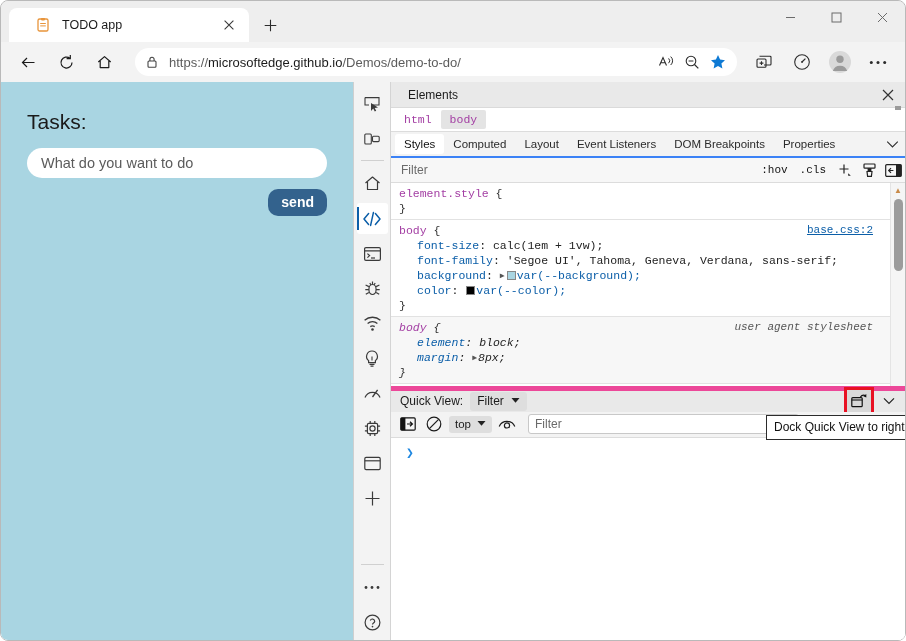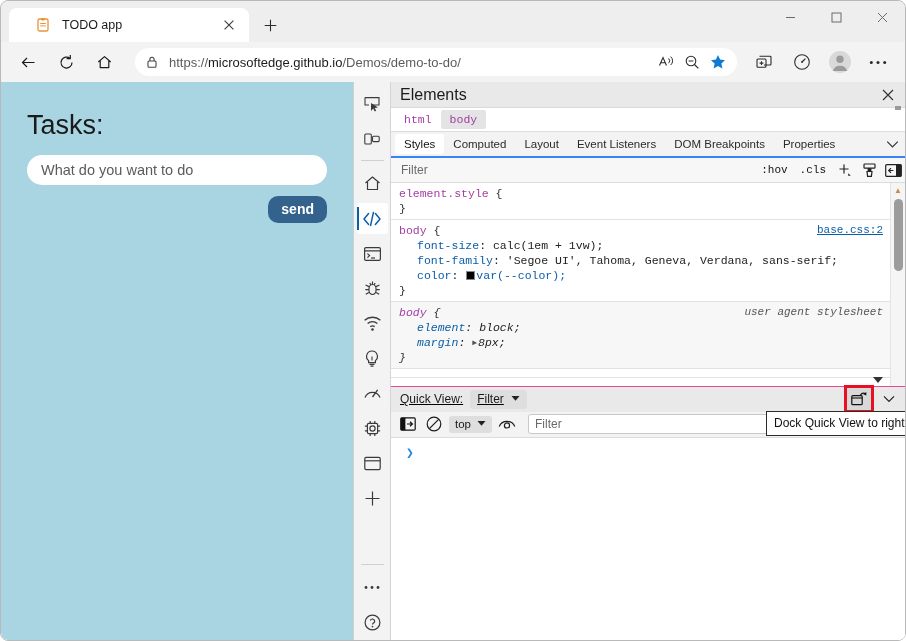--- a/index.html
+++ b/index.html
@@ -134,21 +134,21 @@
   
   #page {
     width: 352px;
     background: #a9d5e2;
     flex: none;
     position: relative;
     padding: 28px 26px;
     overflow: hidden;
   }
   #tasks-heading {
-    font-size: 27px;
+    font-size: 21px;
     color: #1a1a1a;
     margin-bottom: 14px;
     font-family: "Liberation Sans", sans-serif;
   }
   #task-input {
     display: block;
     width: 300px;
     height: 30px;
     border: none;
     border-radius: 15px;
@@ -234,23 +234,24 @@
   #dtheader {
     height: 26px;
     background: #e9e9e9;
     display: flex;
     align-items: center;
     padding: 0 6px 0 9px;
     flex: none;
     border-bottom: 1px solid #dadada;
   }
   #dtheader-title {
-    font-size: 16px;
+    font-size: 12px;
     color: #1b1b1b;
     flex: 1;
+    margin-left: 8px;
   }
   #dtheader-close {
     width: 22px; height: 22px;
     display: flex; align-items: center; justify-content: center;
     color: #333;
   }
   
   #breadcrumb {
     height: 24px;
     background: #fff;
@@ -362,21 +363,21 @@
   }
   .rule.ua { background: #f7f7f7; font-style: italic; }
   .selector { color: #a33ea3; }
   .brace { color: #333; }
   .prop { color: #0b5ea8; padding-left: 18px; display: block; }
   .propname { color: #0b5ea8; }
   .propval { color: #222; }
   .varname { color: #0b5ea8; }
   .origin {
     position: absolute;
-    right: 7px; top: 3px;
+    right: 17px; top: 3px;
     font-size: 11px;
     color: #0b5ea8;
     text-decoration: underline;
   }
   .origin.ua-text {
     color: #555;
     text-decoration: none;
     font-style: italic;
   }
   .swatch {
@@ -437,23 +438,22 @@
     flex: none;
   }
   
   #quickview-bar {
     height: 26px;
     background: #e9e9e9;
     display: flex;
     align-items: center;
     padding-left: 9px;
     flex: none;
-    border-top: 1px solid #ec4899;
-    position: relative;
-    text-decoration: underline;
+    border-top: 5px solid #ec4899;
+    position: relative;
   }
   #qv-label { font-size: 12px; color: #1b1b1b; margin-right: 7px; }
   #qv-select {
     font-size: 12px;
     color: #1b1b1b;
     background: #dedede;
     padding: 2px 7px 3px;
     border-radius: 3px;
     display: flex;
     align-items: center;
@@ -849,20 +849,21 @@
             <div class="rule">
               <span class="selector">element.style</span><span class="brace"> {</span>
               <div class="brace" style="padding-left:0">}</div>
             </div>
 
             <div class="rule">
               <span class="selector">body</span><span class="brace"> {</span>
               <a class="origin">base.css:2</a>
               <span class="prop"><span class="propname">font-size</span><span class="propval">: </span><span class="propval">calc(1em + 1vw);</span></span>
               <span class="prop"><span class="propname">font-family</span><span class="propval">: </span><span class="propval">'Segoe UI', Tahoma, Geneva, Verdana, sans-serif;</span></span>
+              <span class="prop"><span class="propname">background</span><span class="propval">: </span><span class="arrow-toggle">▶</span><span class="swatch" style="background:#a9d5e2"></span><span class="varname">var(--background);</span></span>
               <span class="prop"><span class="propname">color</span><span class="propval">: </span><span class="swatch" style="background:#000"></span><span class="varname">var(--color);</span></span>
               <div class="brace" style="padding-left:0">}</div>
             </div>
 
             <div class="rule ua">
               <span class="selector">body</span><span class="brace"> {</span>
               <span class="origin ua-text">user agent stylesheet</span>
               <span class="prop"><span class="propname">element</span><span class="propval">: </span><span class="propval">block;</span></span>
               <span class="prop"><span class="propname">margin</span><span class="propval">: </span><span class="arrow-toggle">▶</span><span class="propval">8px;</span></span>
               <div class="brace" style="padding-left:0">}</div>

